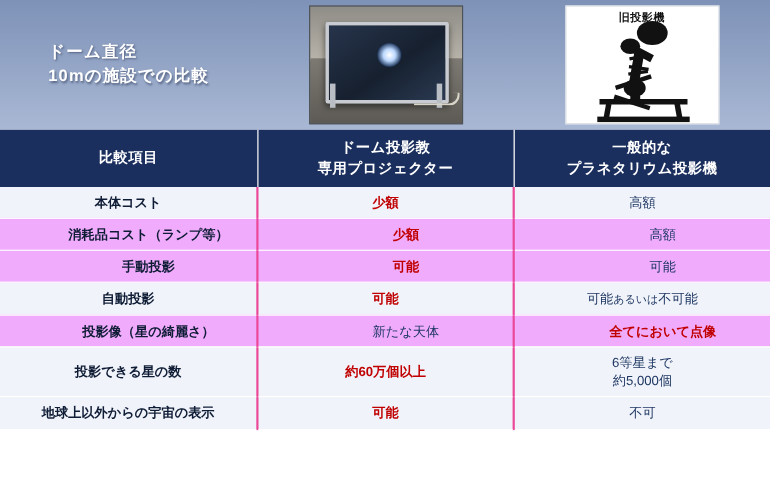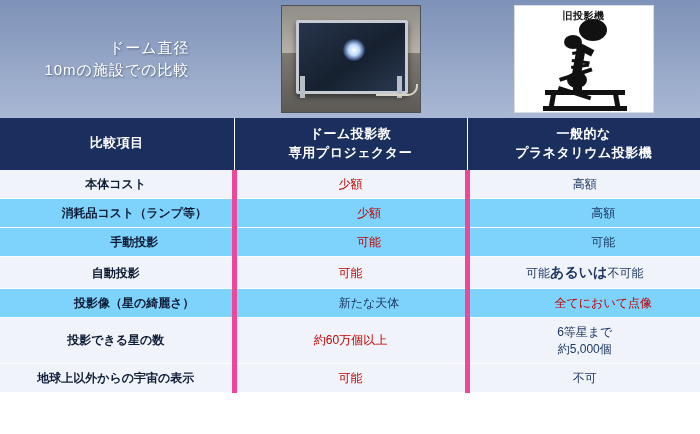--- a/index.html
+++ b/index.html
@@ -21,24 +21,24 @@
     display: flex;
     width: 700px;
     height: 118px;
     background: linear-gradient(to bottom, #7e92b8 0%, #8fa1c3 40%, #a9b8d4 100%);
   }
   .banner-title {
     width: 234px;
     display: flex;
     align-items: center;
     justify-content: center;
-    text-align: right;
+    text-align: left;
     color: #ffffff;
     font-size: 15px;
-    font-weight: normal;
+    font-weight: bold;
     line-height: 1.5;
     letter-spacing: 1px;
     text-shadow: 1px 1px 2px rgba(30,40,70,0.55);
   }
   .banner-cell {
     width: 233px;
     display: flex;
     align-items: center;
     justify-content: center;
   }
@@ -129,35 +129,35 @@
     border-right: 1px solid #ffffff;
     text-align: center;
     letter-spacing: 0.5px;
   }
   thead th:last-child { border-right: none; }
 
   tbody td {
     text-align: center;
     font-size: 12px;
     padding: 6px 3px;
-    border-right: 5px solid #ec4899;
+    border-right: 2px solid #ec4899;
     border-bottom: 1px solid #ffffff;
     color: #14223f;
     line-height: 1.35;
     vertical-align: middle;
   }
   tbody td:last-child { border-right: none; }
 
   tr.odd td { background: #f0f3f9; }
-  tr.even td { background: #7dd3fc; padding-left: 40px; }
+  tr.even td { background: #f0abfc; padding-left: 40px; }
 
   .label { font-weight: bold; color: #0f1c36; }
-  .red { color: #c00000; font-weight: normal; }
+  .red { color: #c00000; font-weight: bold; }
   .navy { color: #1f3864; }
-  .small { font-size: 14px; font-weight: bold; }
+  .small { font-size: 10px; font-weight: normal; }
 </style>
 </head>
 <body>
 
 <div id="page">
 
   <div class="banner">
     <div class="banner-title">
       <div>
         <div>ドーム直径</div>

